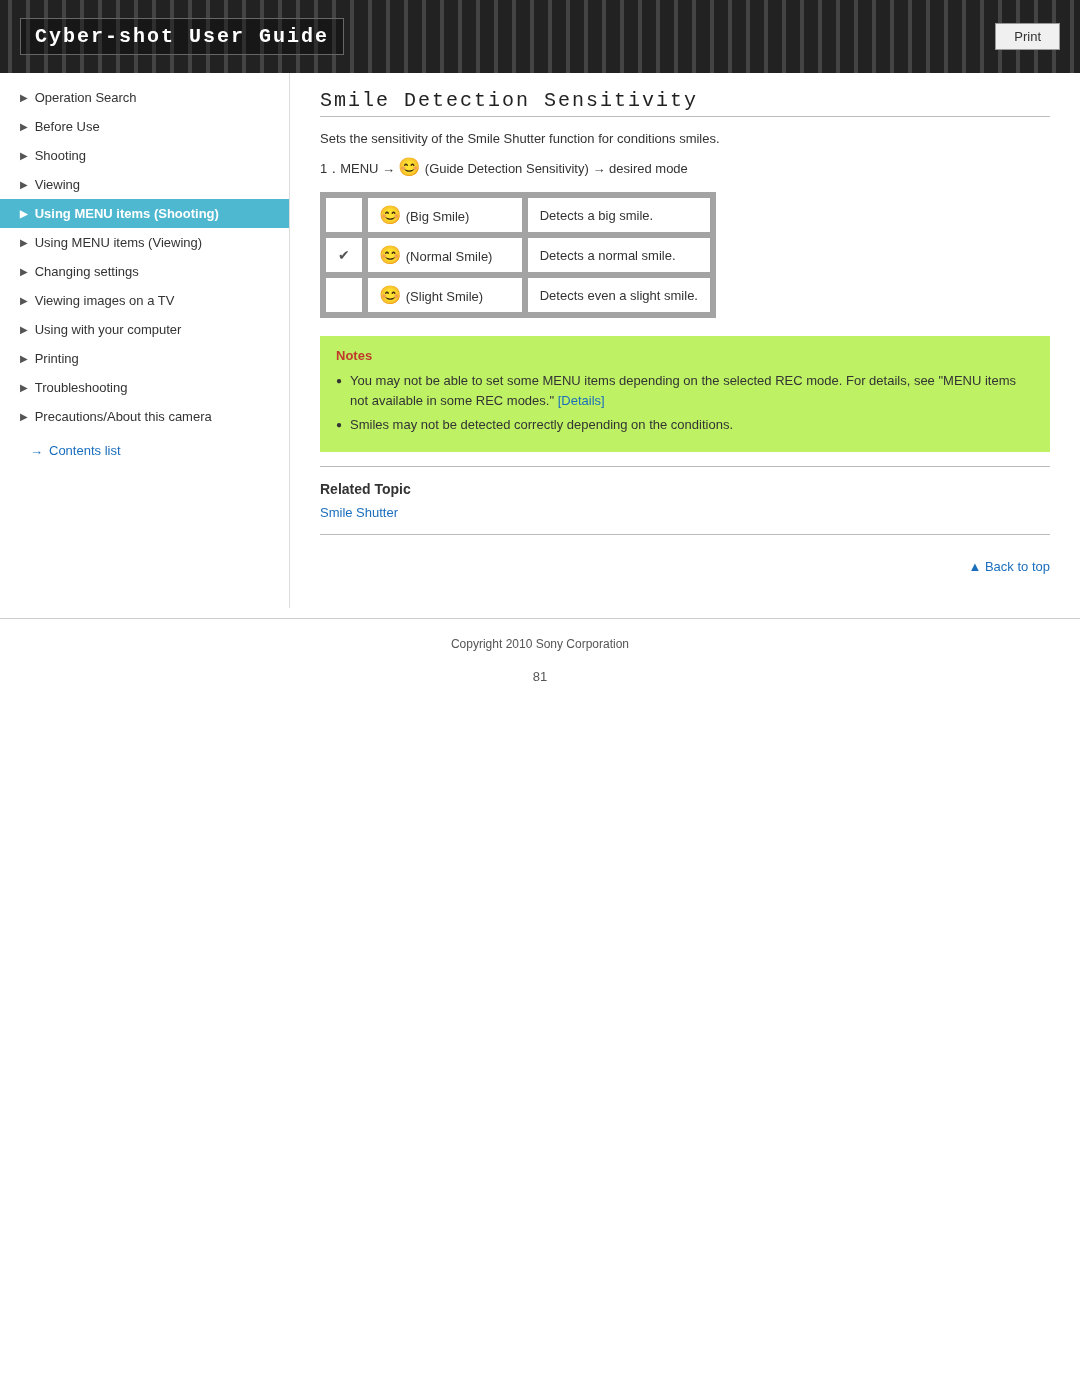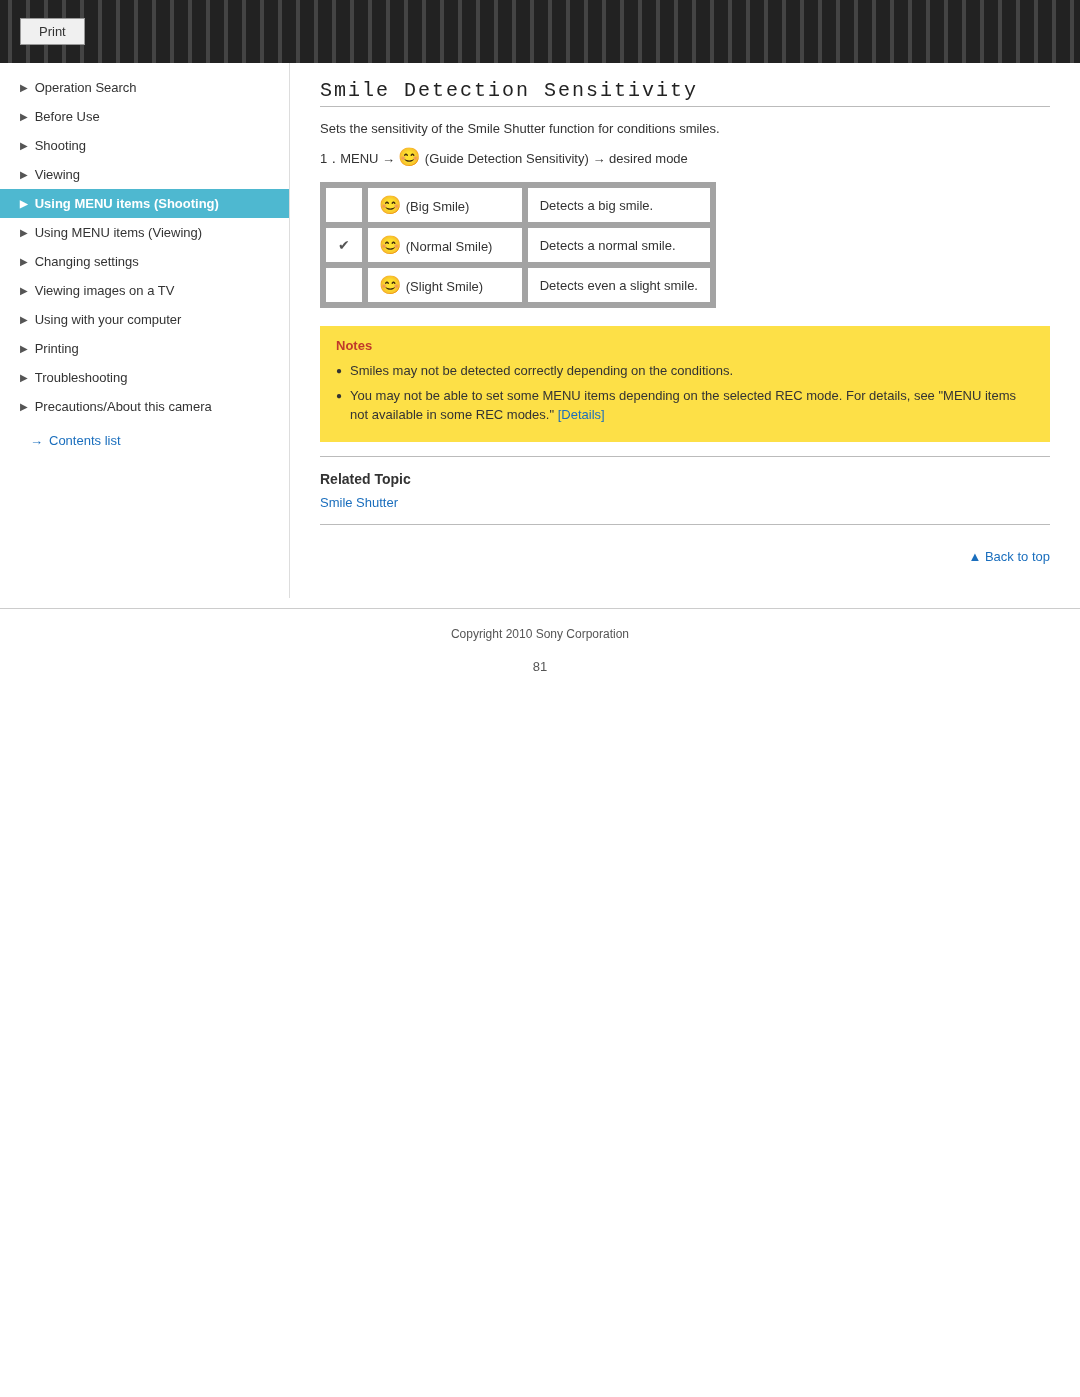--- a/index.html
+++ b/index.html
@@ -133,21 +133,21 @@
     .smile-table td.smile-name {
       width: 160px;
     }
     .smile-icon {
       font-size: 18px;
     }
     .checkmark { color: #555; font-size: 14px; }
 
     
     .notes-box {
-      background: #fde047;
+      background: #bef264;
       border: none;
       padding: 12px 16px;
       margin: 14px 0;
     }
     .notes-title {
       color: #c0392b;
       font-weight: bold;
       font-size: 13px;
       margin-bottom: 8px;
     }
@@ -210,20 +210,21 @@
       text-align: center;
       font-size: 13px;
       color: #555;
       padding: 8px 0;
     }
   </style>
 </head>
 <body>
 
 <div class="header">
+  <div class="header-title">Cyber-shot User Guide</div>
   <button class="print-btn">Print</button>
 </div>
 
 <div class="main-layout">
 
   <div class="sidebar">
 
   <div class="sidebar-item">
         <span class="arrow">▶</span>
         <span>Operation Search</span>
@@ -315,22 +316,22 @@
             <td class="smile-name"><span class="smile-icon">😊</span> <span>(Slight Smile)</span></td>
             <td>Detects even a slight smile.</td>
           </tr>
         </tbody>
     </table>
 
     
     <div class="notes-box">
       <div class="notes-title">Notes</div>
       <ul class="notes-list">
+        <li>You may not be able to set some MENU items depending on the selected REC mode. For details, see "MENU items not available in some REC modes." <a href="#">[Details]</a></li>
         <li>Smiles may not be detected correctly depending on the conditions.</li>
-        <li>You may not be able to set some MENU items depending on the selected REC mode. For details, see "MENU items not available in some REC modes." <a href="#">[Details]</a></li>
       </ul>
     </div>
 
     <hr class="divider">
 
     
     <div class="related-title">Related Topic</div>
     <a href="#" class="related-link">Smile Shutter</a>
 
     <hr class="divider">

